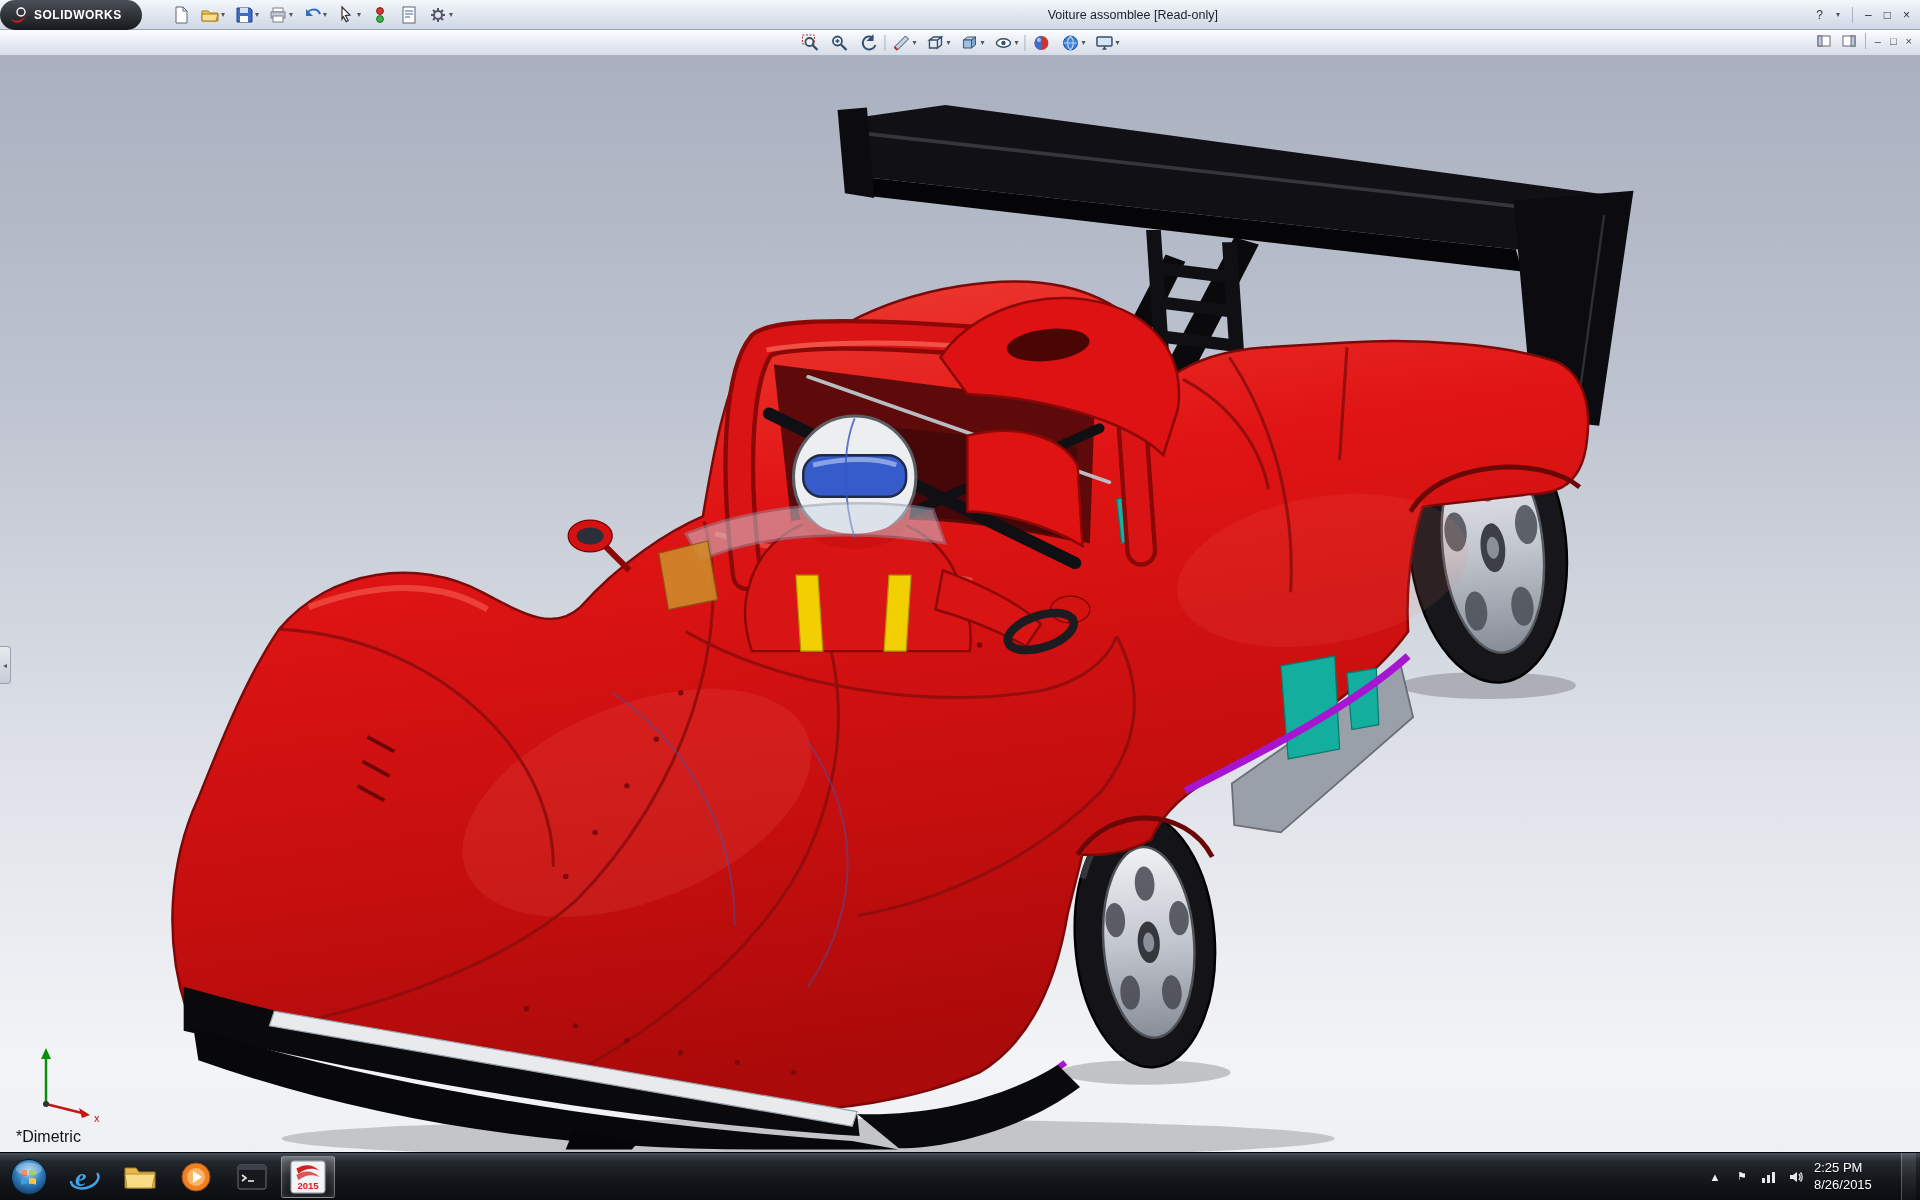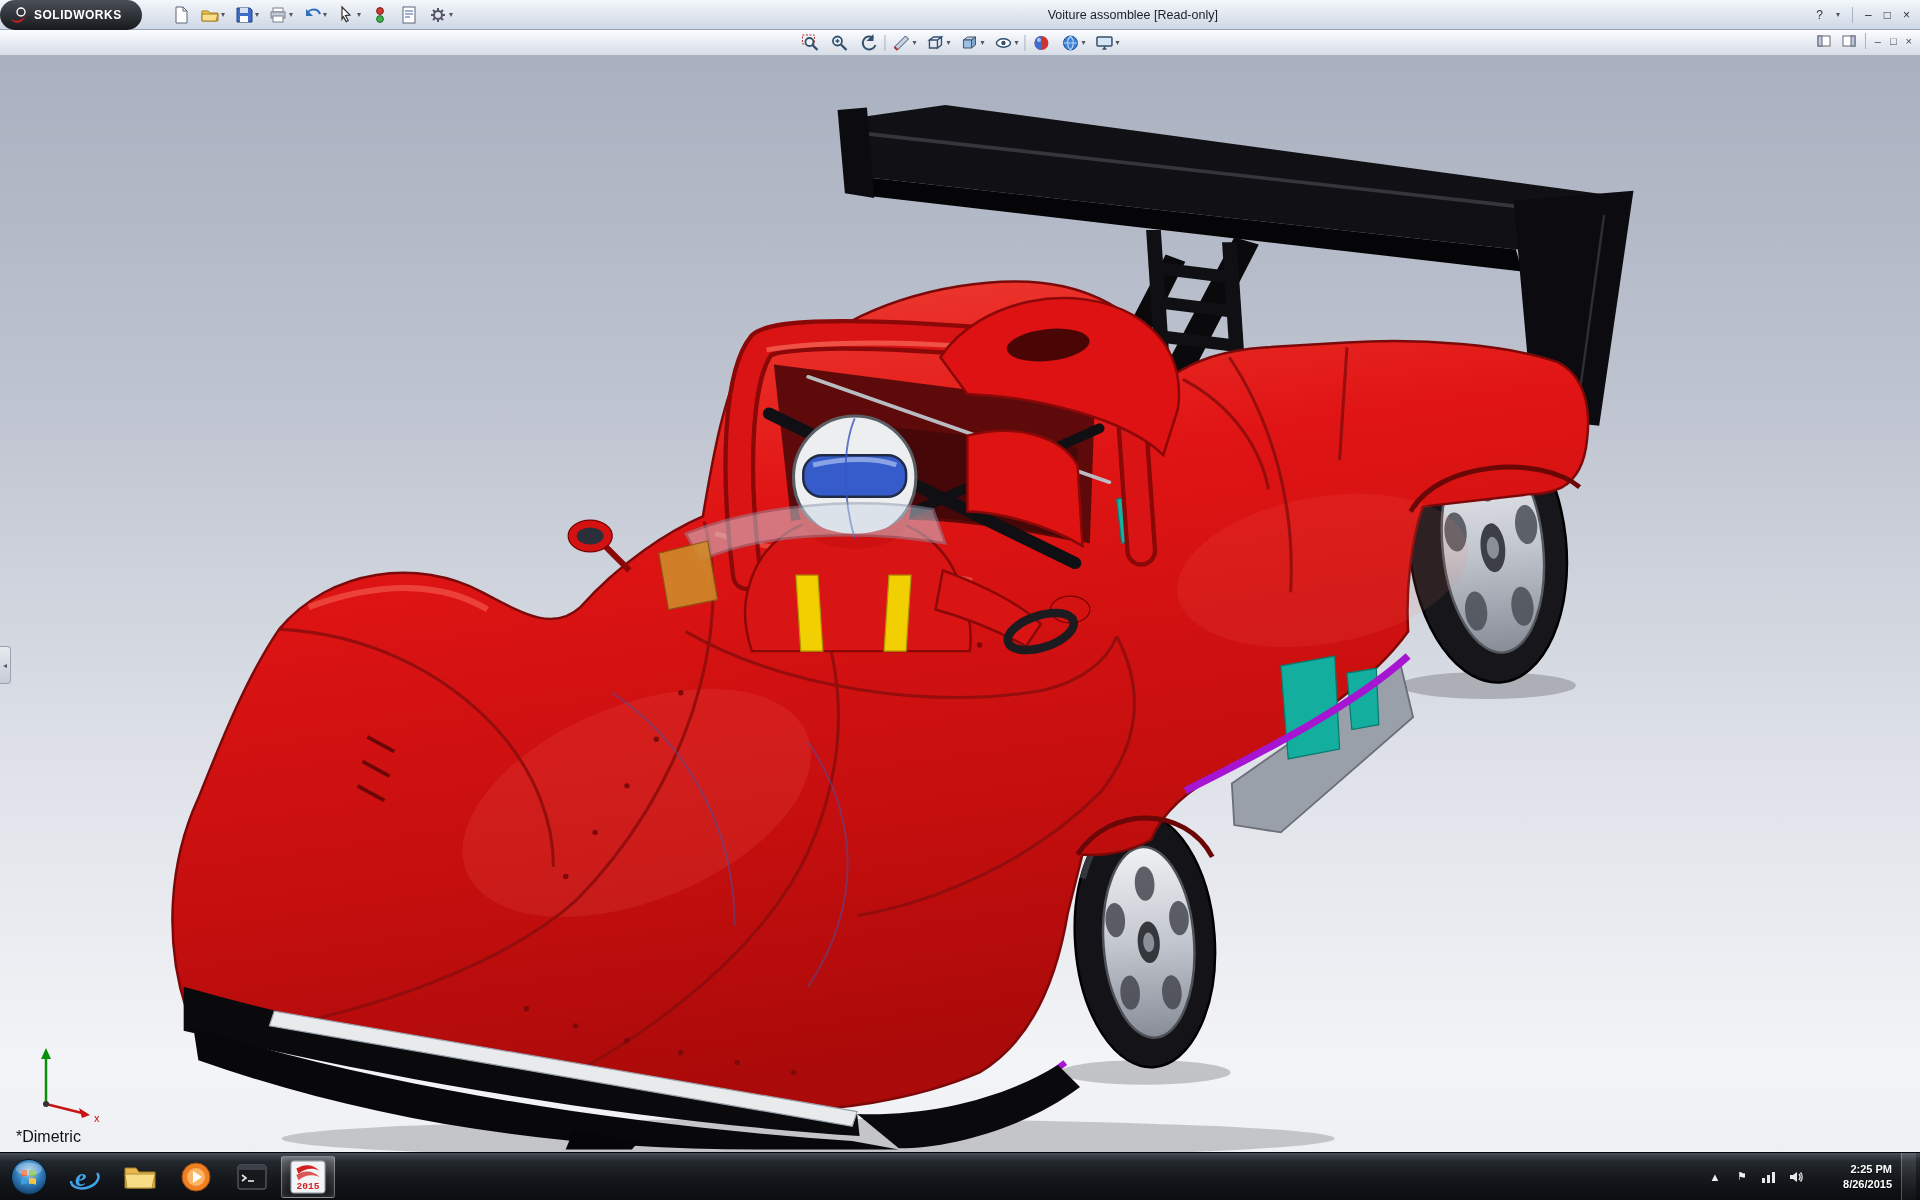--- a/index.html
+++ b/index.html
@@ -47,26 +47,26 @@
     font-size:8px;color:#556;}
 
   
   .taskbar{position:absolute;left:0;top:1152px;width:1920px;height:48px;
     background:linear-gradient(#454d56,#23282e 18%,#14171b 55%,#0b0d10);
     display:flex;align-items:center;border-top:1px solid #05070a;}
   .start-orb{width:38px;height:38px;margin:0 8px 0 10px;flex:none;}
   .tapp{width:54px;height:42px;display:flex;align-items:center;justify-content:center;
     border-radius:3px;margin:0 1px;flex:none;}
   .tapp.active{background:linear-gradient(rgba(255,255,255,.28),rgba(255,255,255,.10) 45%,rgba(255,255,255,.04));
-    border:1px solid rgba(255,255,255,.35);box-shadow:inset 0 0 6px rgba(255,255,255,.15);font-family:Liberation Mono, monospace;}
+    border:1px solid rgba(255,255,255,.35);box-shadow:inset 0 0 6px rgba(255,255,255,.15);}
   .tray{margin-left:auto;display:flex;align-items:center;gap:9px;color:#f2f2f2;padding-right:4px;}
   .tico{width:18px;height:18px;display:flex;align-items:center;justify-content:center;
     font-size:11px;color:#eee;}
-  .clock{text-align:right;font-size:11px;line-height:1.3;color:#fff;width:78px;
-    text-shadow:0 1px 1px #000;font-weight:bold;}
+  .clock{text-align:left;font-size:13px;line-height:1.3;color:#fff;width:78px;
+    text-shadow:0 1px 1px #000;}
   .show-desktop{width:15px;height:48px;border-left:1px solid rgba(255,255,255,.25);
     background:linear-gradient(rgba(255,255,255,.12),rgba(255,255,255,.02));flex:none;}
   .sw-badge{font-size:9px;font-weight:bold;fill:#d42020;}
 </style>
 </head>
 <body>
 
 <div class="screen">
 
   <header class="titlebar">

